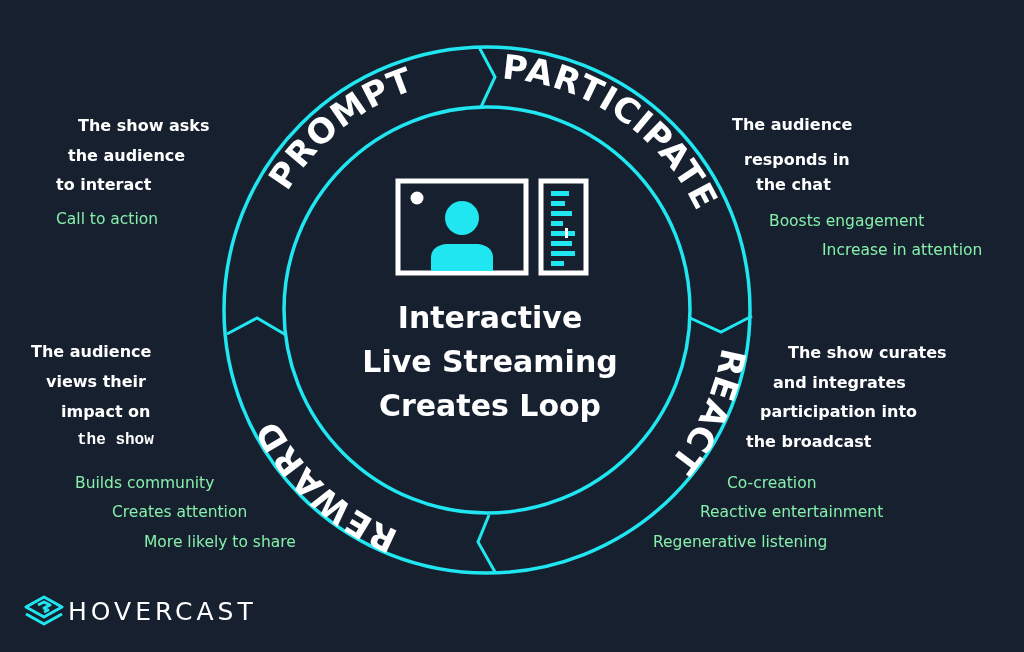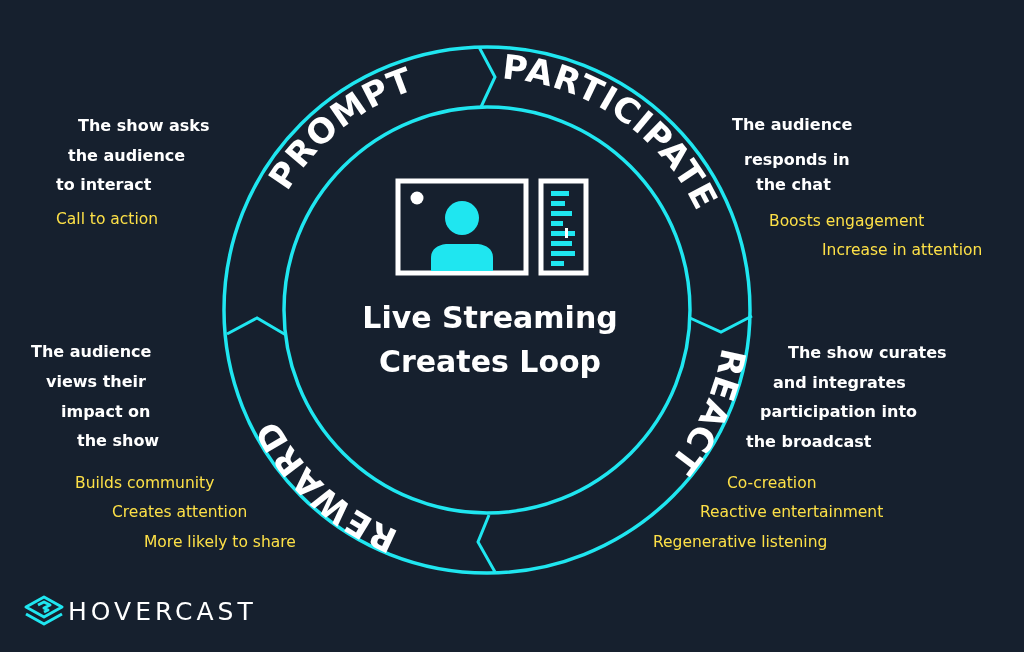--- a/index.html
+++ b/index.html
@@ -1,20 +1,20 @@
 <!DOCTYPE html>
 <html><head>
 <meta charset="utf-8">
 <style>
   html, body { margin:0; padding:0; }
   body { width:1024px; height:652px; background:#16202e; overflow:hidden; position:relative;
          font-family:"DejaVu Sans","Liberation Sans",sans-serif; color:#fff; }
   #diagram { position:absolute; left:0; top:0; width:1024px; height:652px; }
   .headline { position:absolute; font-weight:bold; font-size:16px; line-height:29px; color:#ffffff; white-space:nowrap; }
-  .sub { position:absolute; font-size:15.5px; color:#fde047; white-space:nowrap; }
+  .sub { position:absolute; font-size:15.5px; color:#86efac; white-space:nowrap; }
   .center-title { position:absolute; left:320px; top:296px; width:340px; text-align:center;
                   font-weight:bold; font-size:30px; line-height:44px; color:#fff; }
   .center-title span { display:block; }
   .logo { position:absolute; left:22px; top:593px; height:36px; display:flex; align-items:center; }
   .logo-text { font-size:25px; letter-spacing:4px; color:#fff; margin-left:2px; font-family:"DejaVu Sans","Liberation Sans",sans-serif; }
 </style>
 </head>
 <body>
 
 <svg id="diagram" viewBox="0 0 1024 652" xmlns="http://www.w3.org/2000/svg">
@@ -59,20 +59,21 @@
       <rect x="551" y="231" width="24" height="5"></rect>
       <rect x="551" y="241" width="21" height="5"></rect>
       <rect x="551" y="251" width="24" height="5"></rect>
       <rect x="551" y="261" width="13" height="5"></rect>
     </g>
     <rect x="565" y="228" width="3" height="10" fill="#ffffff"></rect>
   </g>
 </svg>
 
 <div class="center-title">
+  <span>Interactive</span>
   <span>Live Streaming</span>
   <span>Creates Loop</span>
 </div>
 
 <div>
   <div class="headline" style="left:78px;top:111px;">The show asks</div>
   <div class="headline" style="left:68px;top:141px;">the audience</div>
   <div class="headline" style="left:56px;top:170px;">to interact</div>
   <div class="sub" style="left:56px;top:210px;">Call to action</div>
 </div>
@@ -92,21 +93,21 @@
   <div class="headline" style="left:746px;top:427px;">the broadcast</div>
   <div class="sub" style="left:727px;top:474px;">Co-creation</div>
   <div class="sub" style="left:700px;top:503px;">Reactive entertainment</div>
   <div class="sub" style="left:653px;top:533px;">Regenerative listening</div>
 </div>
 
 <div>
   <div class="headline" style="left:31px;top:337px;">The audience</div>
   <div class="headline" style="left:46px;top:367px;">views their</div>
   <div class="headline" style="left:61px;top:397px;">impact on</div>
-  <div class="headline" style="left:77px;top:426px;">the show</div>
+  <div class="headline" style="left:77px;top:426px;font-family:Liberation Mono, monospace;">the show</div>
   <div class="sub" style="left:75px;top:474px;">Builds community</div>
   <div class="sub" style="left:112px;top:503px;">Creates attention</div>
   <div class="sub" style="left:144px;top:533px;">More likely to share</div>
 </div>
 
 <div class="logo">
   <svg width="44" height="34" viewBox="0 0 44 34">
     <g fill="none" stroke="#1fe6f0" stroke-width="3" stroke-linejoin="round">
       <path d="M22 3 L40 13 L22 23 L4 13 Z"></path>
       <path d="M4 20 L22 30 L40 20"></path>

